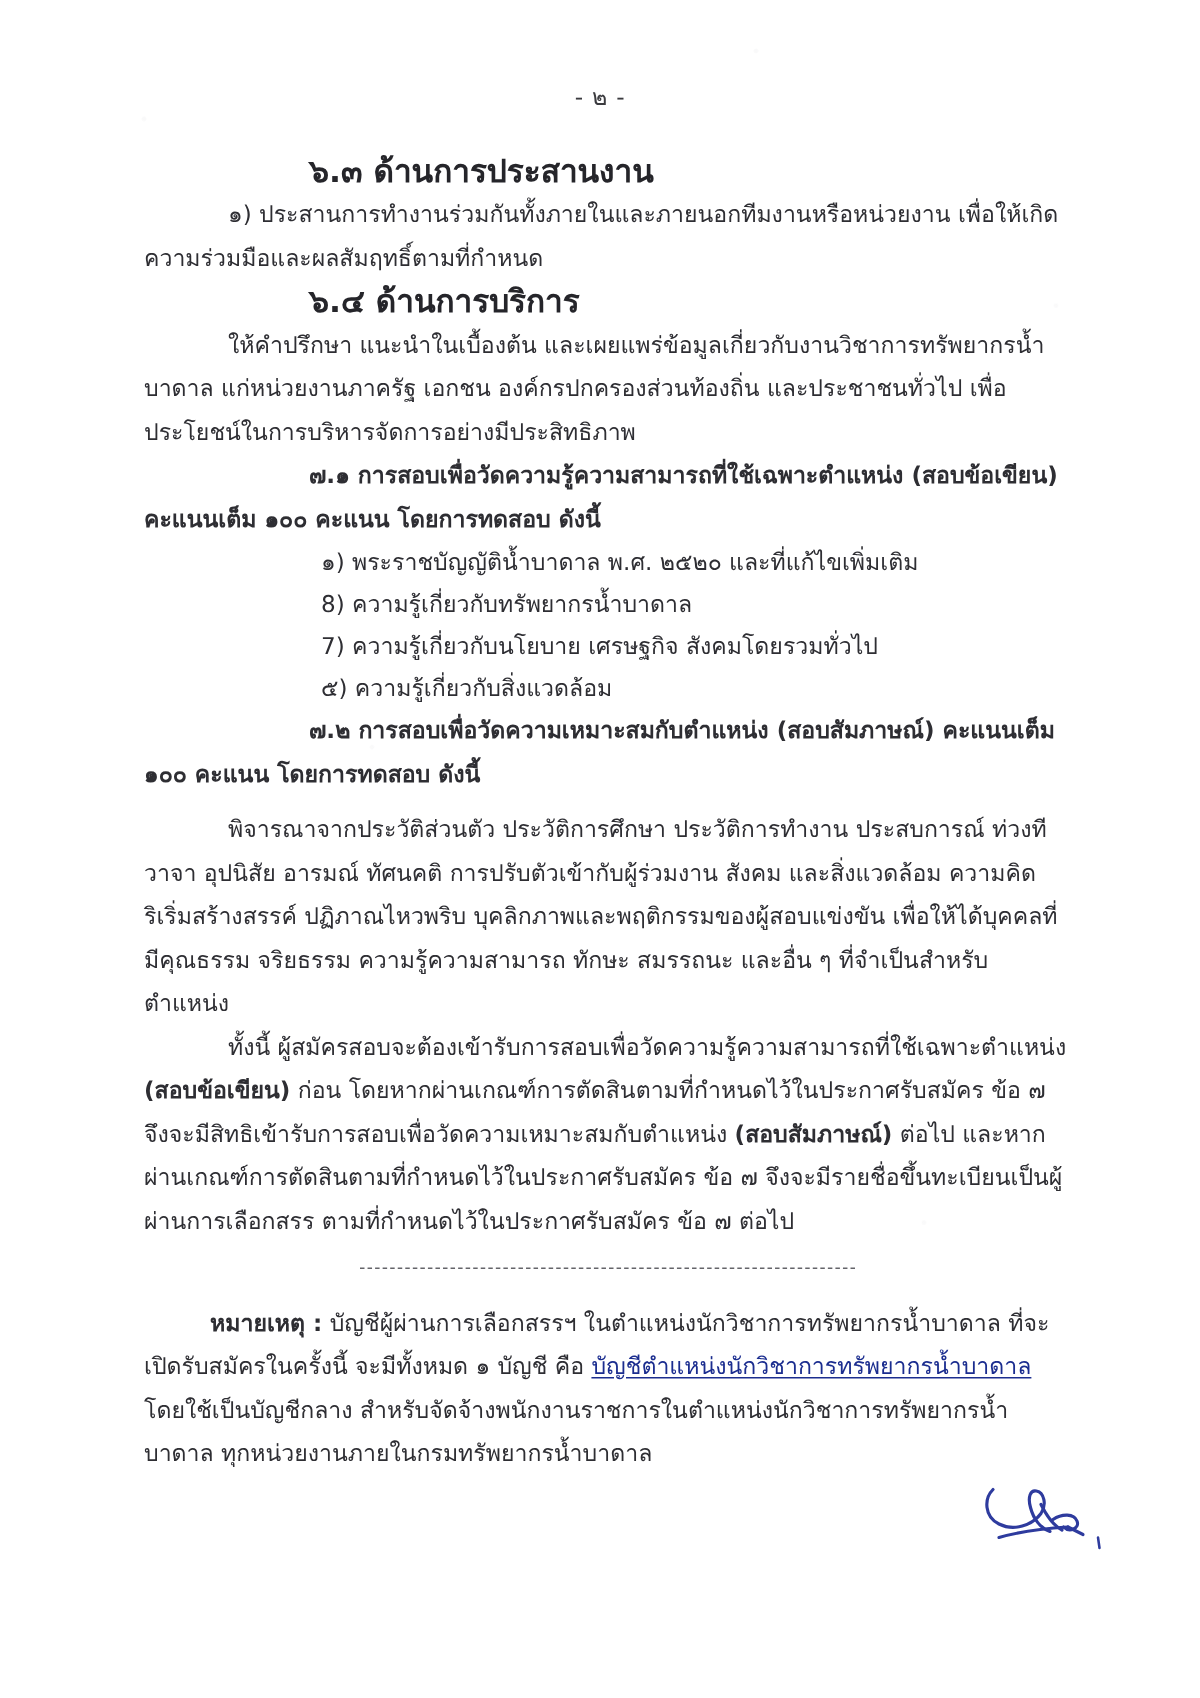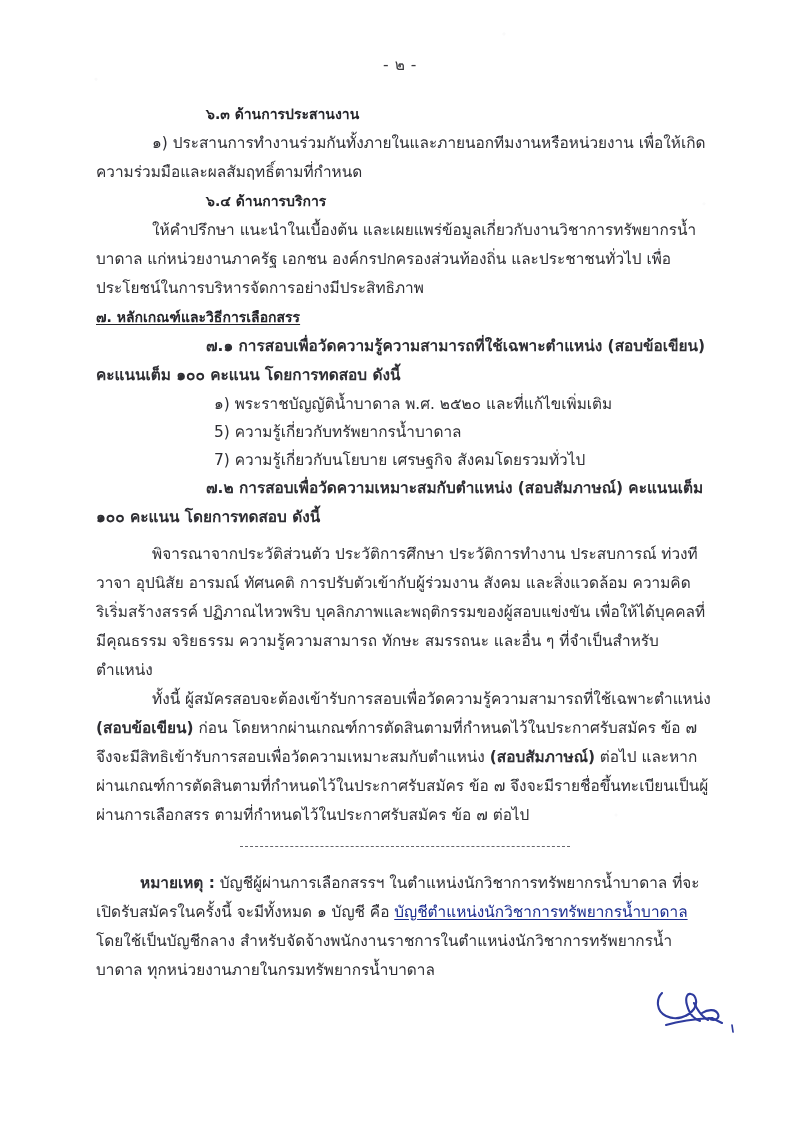--- a/index.html
+++ b/index.html
@@ -54,21 +54,21 @@
     line-height: 29px;
     color: #2e2e33;
     text-align: left;
     white-space: pre-wrap;
     word-break: break-word;
   }
   .para.indent {
     text-indent: 56px;
   }
   .heading {
-    font-size: 14px;
+    font-size: 21px;
     line-height: 29px;
     color: #25252a;
     font-weight: bold;
   }
   .heading.sub {
     padding-left: 110px;
   }
   .heading.under {
     font-weight: bold;
     text-decoration: underline;
@@ -139,28 +139,28 @@
   <div class="content">
 
     <div style="height:100px"></div>
 
     <div class="heading sub">๖.๓ ด้านการประสานงาน</div>
     <div class="para indent">๑) ประสานการทำงานร่วมกันทั้งภายในและภายนอกทีมงานหรือหน่วยงาน เพื่อให้เกิดความร่วมมือและผลสัมฤทธิ์ตามที่กำหนด</div>
 
     <div class="heading sub">๖.๔ ด้านการบริการ</div>
     <div class="para indent">ให้คำปรึกษา แนะนำในเบื้องต้น และเผยแพร่ข้อมูลเกี่ยวกับงานวิชาการทรัพยากรน้ำบาดาล แก่หน่วยงานภาครัฐ เอกชน องค์กรปกครองส่วนท้องถิ่น และประชาชนทั่วไป เพื่อประโยชน์ในการบริหารจัดการอย่างมีประสิทธิภาพ</div>
 
-    <div class="heading under">๗. หลักเกณฑ์และวิธีการเลือกสรร</div>
 
     <div class="block-7-1">๗.๑ การสอบเพื่อวัดความรู้ความสามารถที่ใช้เฉพาะตำแหน่ง (สอบข้อเขียน) คะแนนเต็ม ๑๐๐ คะแนน โดยการทดสอบ ดังนี้</div>
 
     <div>
       <div class="list-item">๑) พระราชบัญญัติน้ำบาดาล พ.ศ. ๒๕๒๐ และที่แก้ไขเพิ่มเติม</div>
-      <div class="list-item">5) ความรู้เกี่ยวกับทรัพยากรน้ำบาดาล</div>
+      <div class="list-item">8) ความรู้เกี่ยวกับทรัพยากรน้ำบาดาล</div>
       <div class="list-item">7) ความรู้เกี่ยวกับนโยบาย เศรษฐกิจ สังคมโดยรวมทั่วไป</div>
+      <div class="list-item">๕) ความรู้เกี่ยวกับสิ่งแวดล้อม</div>
     </div>
 
     <div class="block-7-2">๗.๒ การสอบเพื่อวัดความเหมาะสมกับตำแหน่ง (สอบสัมภาษณ์) คะแนนเต็ม ๑๐๐ คะแนน โดยการทดสอบ ดังนี้</div>
     <div class="spacer-xs"></div>
     <div class="para indent">พิจารณาจากประวัติส่วนตัว ประวัติการศึกษา ประวัติการทำงาน ประสบการณ์ ท่วงทีวาจา อุปนิสัย อารมณ์ ทัศนคติ การปรับตัวเข้ากับผู้ร่วมงาน สังคม และสิ่งแวดล้อม ความคิดริเริ่มสร้างสรรค์ ปฏิภาณไหวพริบ บุคลิกภาพและพฤติกรรมของผู้สอบแข่งขัน เพื่อให้ได้บุคคลที่มีคุณธรรม จริยธรรม ความรู้ความสามารถ ทักษะ สมรรถนะ และอื่น ๆ ที่จำเป็นสำหรับตำแหน่ง</div>
 
     <div class="para indent"><span>ทั้งนี้ ผู้สมัครสอบจะต้องเข้ารับการสอบเพื่อวัดความรู้ความสามารถที่ใช้เฉพาะตำแหน่ง </span><span class="bold-seg">(สอบข้อเขียน)</span><span> ก่อน โดยหากผ่านเกณฑ์การตัดสินตามที่กำหนดไว้ในประกาศรับสมัคร ข้อ ๗ จึงจะมีสิทธิเข้ารับการสอบเพื่อวัดความเหมาะสมกับตำแหน่ง </span><span class="bold-seg">(สอบสัมภาษณ์)</span><span> ต่อไป และหากผ่านเกณฑ์การตัดสินตามที่กำหนดไว้ในประกาศรับสมัคร ข้อ ๗ จึงจะมีรายชื่อขึ้นทะเบียนเป็นผู้ผ่านการเลือกสรร ตามที่กำหนดไว้ในประกาศรับสมัคร ข้อ ๗ ต่อไป</span></div>
 
     <div class="divider"></div>
 

